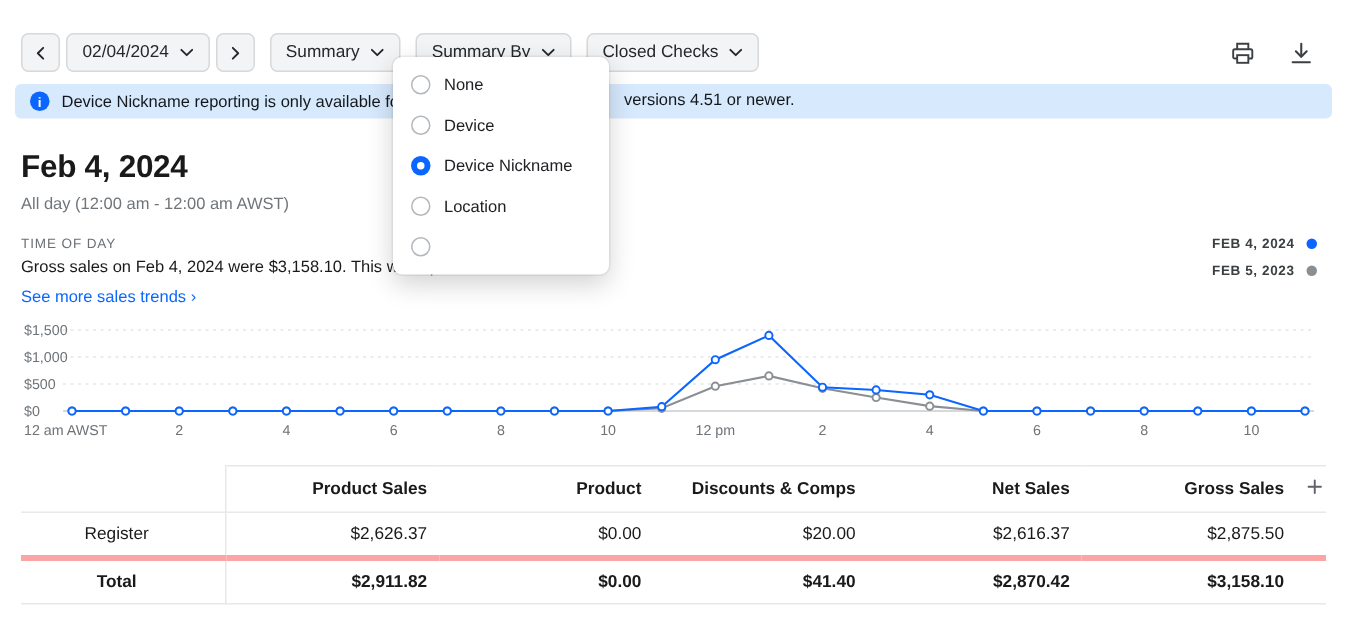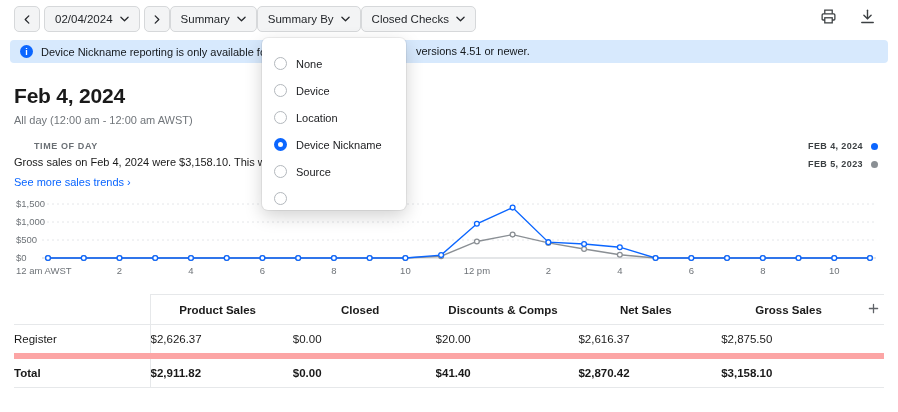--- a/index.html
+++ b/index.html
@@ -2,21 +2,21 @@
 <html><head>
 <meta charset="utf-8">
 <style>
   * { margin:0; padding:0; box-sizing:border-box; }
   html,body { background:#fff; }
   body {
     width:898px; height:412px; overflow:hidden; position:relative;
     font-family:"Liberation Sans", sans-serif; color:#1a1a1a;
   }
   
-  .toolbar { display:flex; align-items:flex-start; padding:6px 12px 7px 14px; }
+  .toolbar { display:flex; align-items:center; gap:10px; padding:22px 12px 7px 14px; }
   .date-group { display:flex; gap:4px; }
   .tbtn {
     display:inline-flex; align-items:center; gap:7px; height:26px; padding:0 10px;
     background:#f3f4f5; border:1px solid #d6d8da; border-radius:5px;
     font-family:"Liberation Sans",sans-serif; font-size:11.5px; font-weight:500; color:#24272b; cursor:pointer;
   }
   .tbtn.iconb { width:26px; padding:0; justify-content:center; }
   .tbtn.active { color:#0b66ff; }
   .chev { width:9px; height:6px; flex:none; }
   .chev-side { width:6px; height:9px; flex:none; }
@@ -32,48 +32,48 @@
     font-size:9px; font-weight:bold; font-style:normal; display:inline-flex;
     align-items:center; justify-content:center; margin-right:8px; flex:none;
   }
   .banner-frag-right { position:absolute; left:396px; top:5px;padding-left:10px; }
   
   .menu {
     position:absolute; left:262px; top:38px; width:144px; background:#fff;
     border-radius:6px; box-shadow:0 0 0 1px rgba(0,0,0,.06), 0 6px 18px rgba(0,0,0,.18);
     padding:5px 0; z-index:20;
   }
-  .menu-item { display:flex; align-items:flex-end; gap:9px; height:27px; padding:0 12px; cursor:pointer; font-size:11px; color:#202124; white-space:nowrap; }
+  .menu-item { display:flex; align-items:center; gap:9px; height:27px; padding:0 12px; cursor:pointer; font-size:11px; color:#202124; white-space:nowrap; }
   .radio { width:13px; height:13px; border-radius:50%; border:1.5px solid #b3b8bd; background:#fff; flex:none; }
   .radio.sel { border:4px solid #0b66ff; }
   
   .main { padding:0 14px; }
   h1 { font-size:21px; font-weight:bold; margin-top:21px; letter-spacing:-.2px; }
   .subtitle { font-size:11px; color:#70757a; margin-top:6px; }
   .section-row { display:flex; justify-content:space-between; align-items:flex-start; margin-top:15px; }
-  .eyebrow { font-size:9px; font-weight:bold; letter-spacing:.6px; color:#6b7075; margin-bottom:5px;margin-left:20px; }
+  .eyebrow { font-size:9px; font-weight:normal; letter-spacing:.6px; color:#6b7075; margin-bottom:5px; }
   .trend { font-size:11px; margin-bottom:4px; }
   .trend .pos { color:#00a843; }
   .trend-link { font-size:11px; color:#0b66ff; cursor:pointer; text-decoration:none; display:inline-block; }
   .legend { margin-right:6px; }
   .legend-row { display:flex; align-items:center; justify-content:flex-end; gap:8px; margin-bottom:8px; }
   .legend-label { font-size:9px; font-weight:bold; letter-spacing:.4px; color:#3c4043; }
   .legend-dot { width:7px; height:7px; border-radius:50%; flex:none; }
   
   .chart-wrap { margin-top:4px; }
   .chart-wrap svg { display:block; }
   .axis-label { font-family:"Liberation Sans",sans-serif; font-size:9.5px; fill:#6e7378; }
   
   table { width:100%; border-collapse:collapse; margin-top:12px; font-size:11.5px; table-layout:fixed; }
-  th, td { padding:8px 8px 8px 0; border-bottom:1px solid #e6e8ea; white-space:nowrap; overflow:hidden; }
+  th, td { padding:8px 8px 8px 0; text-align:right; border-bottom:1px solid #e6e8ea; white-space:nowrap; overflow:hidden; }
   thead th { border-top:1px solid #e6e8ea; font-weight:bold; color:#1a1a1a; }
-  th.name-col, td.name-col { text-align:left; border-right:1px solid #e6e8ea; padding-left:0; width:136px; }
+  th.name-col, td.name-col { text-align:center; border-right:1px solid #e6e8ea; padding-left:0; width:136px; }
   thead th.name-col { border-top:none; }
   th.plus-col, td.plus-col { width:20px; padding-right:2px; }
-  tr.total-row td { font-weight:bold; border-top:6px solid #fca5a5;margin-left:12px; }
+  tr.total-row td { font-weight:bold; border-top:4px solid #fca5a5;margin-left:12px; }
 </style>
 </head>
 <body>
 
 <div class="toolbar">
   <div class="date-group">
     <button class="tbtn iconb">
       <svg class="chev-side" viewBox="0 0 6 10">
           <path d="M5 1L1 5l4 4" fill="none" stroke="currentColor" stroke-width="1.4" stroke-linecap="round" stroke-linejoin="round"></path>
         </svg>
@@ -141,30 +141,26 @@
 <div class="menu">
   <div class="menu-item">
     <span class="radio"></span>
     <span>None</span>
   </div>
   <div class="menu-item">
     <span class="radio"></span>
     <span>Device</span>
   </div>
   <div class="menu-item">
+    <span class="radio sel"></span>
+    <span>Device Nickname</span>
+  </div>
+  <div class="menu-item">
     <span class="radio"></span>
     <span>Location</span>
-  </div>
-  <div class="menu-item">
-    <span class="radio sel"></span>
-    <span>Device Nickname</span>
-  </div>
-  <div class="menu-item">
-    <span class="radio"></span>
-    <span>Source</span>
   </div>
   <div class="menu-item">
     <span class="radio"></span>
   </div>
 </div>
 
 <div class="main">
   <h1>Feb 4, 2024</h1>
   <div class="subtitle">All day (12:00 am - 12:00 am AWST)</div>
 
@@ -263,21 +259,21 @@
         <circle cx="820.2608695652174" cy="64" r="2.4" fill="#fff" stroke="#0b66ff" stroke-width="1.3"></circle>
         <circle cx="856" cy="64" r="2.4" fill="#fff" stroke="#0b66ff" stroke-width="1.3"></circle>
       </svg>
   </div>
 
   <table>
     <thead>
       <tr>
         <th class="name-col"></th>
         <th>Product Sales</th>
-        <th>Closed</th>
+        <th>Product</th>
         <th>Discounts &amp; Comps</th>
         <th>Net Sales</th>
         <th>Gross Sales</th>
         <th class="plus-col">
           <svg width="11" height="11" viewBox="0 0 12 12" stroke="#5f6368" stroke-width="1.4" stroke-linecap="round">
               <path d="M6 1.5v9M1.5 6h9"></path>
             </svg>
         </th>
       </tr>
     </thead>

